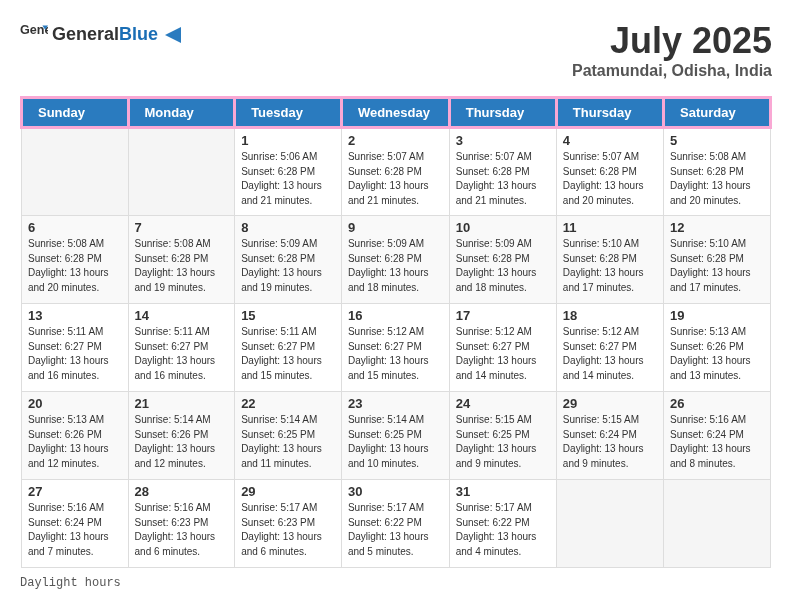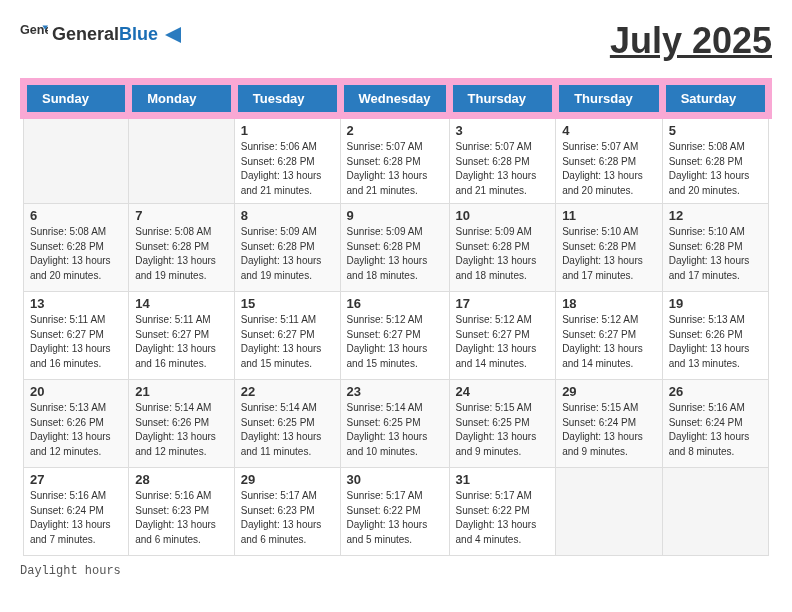--- a/index.html
+++ b/index.html
@@ -25,40 +25,39 @@
       width: 28px;
       height: 28px;
     }
     .title-block {
       text-align: right;
     }
     .main-title {
       font-size: 36px;
       font-weight: bold;
       color: #333;
-      text-decoration: underline;
     }
     .subtitle {
       font-size: 16px;
       color: #555;
       font-weight: bold;
     }
     .calendar {
       width: 100%;
       border-collapse: collapse;
       border: 1px solid #ccc;
     }
     .calendar th {
       background-color: #2a7bbf;
       color: #fff;
       text-align: left;
       padding: 6px 15px;
       font-size: 13px;
       font-weight: bold;
-      border: 7px solid #f9a8d4;
+      border: 3px solid #f9a8d4;
     }
     .calendar td {
       vertical-align: top;
       padding: 4px 6px;
       font-size: 10.5px;
       color: #333;
       border: 1px solid #ddd;
       width: 108px;
       min-height: 80px;
       height: 88px;
@@ -100,20 +99,21 @@
     </svg>
     <div>
       <span style="font-size:18px;font-weight:bold;color:#333;">General</span><span style="font-size:18px;font-weight:bold;color:#1a6eb5;margin-top:24px;">Blue</span>
       <svg width="16" height="16" viewBox="0 0 16 16" style="margin-left:2px;vertical-align:middle;">
         <polygon points="0,8 16,0 16,16" fill="#2a7bbf"></polygon>
       </svg>
     </div>
   </div>
   <div class="title-block">
     <div class="main-title">July 2025</div>
+    <div class="subtitle">Patamundai, Odisha, India</div>
   </div>
 </div>
 
 <table class="calendar">
   <thead>
     <tr>
     <th>Sunday</th>
         <th>Monday</th>
         <th>Tuesday</th>
         <th>Wednesday</th>

